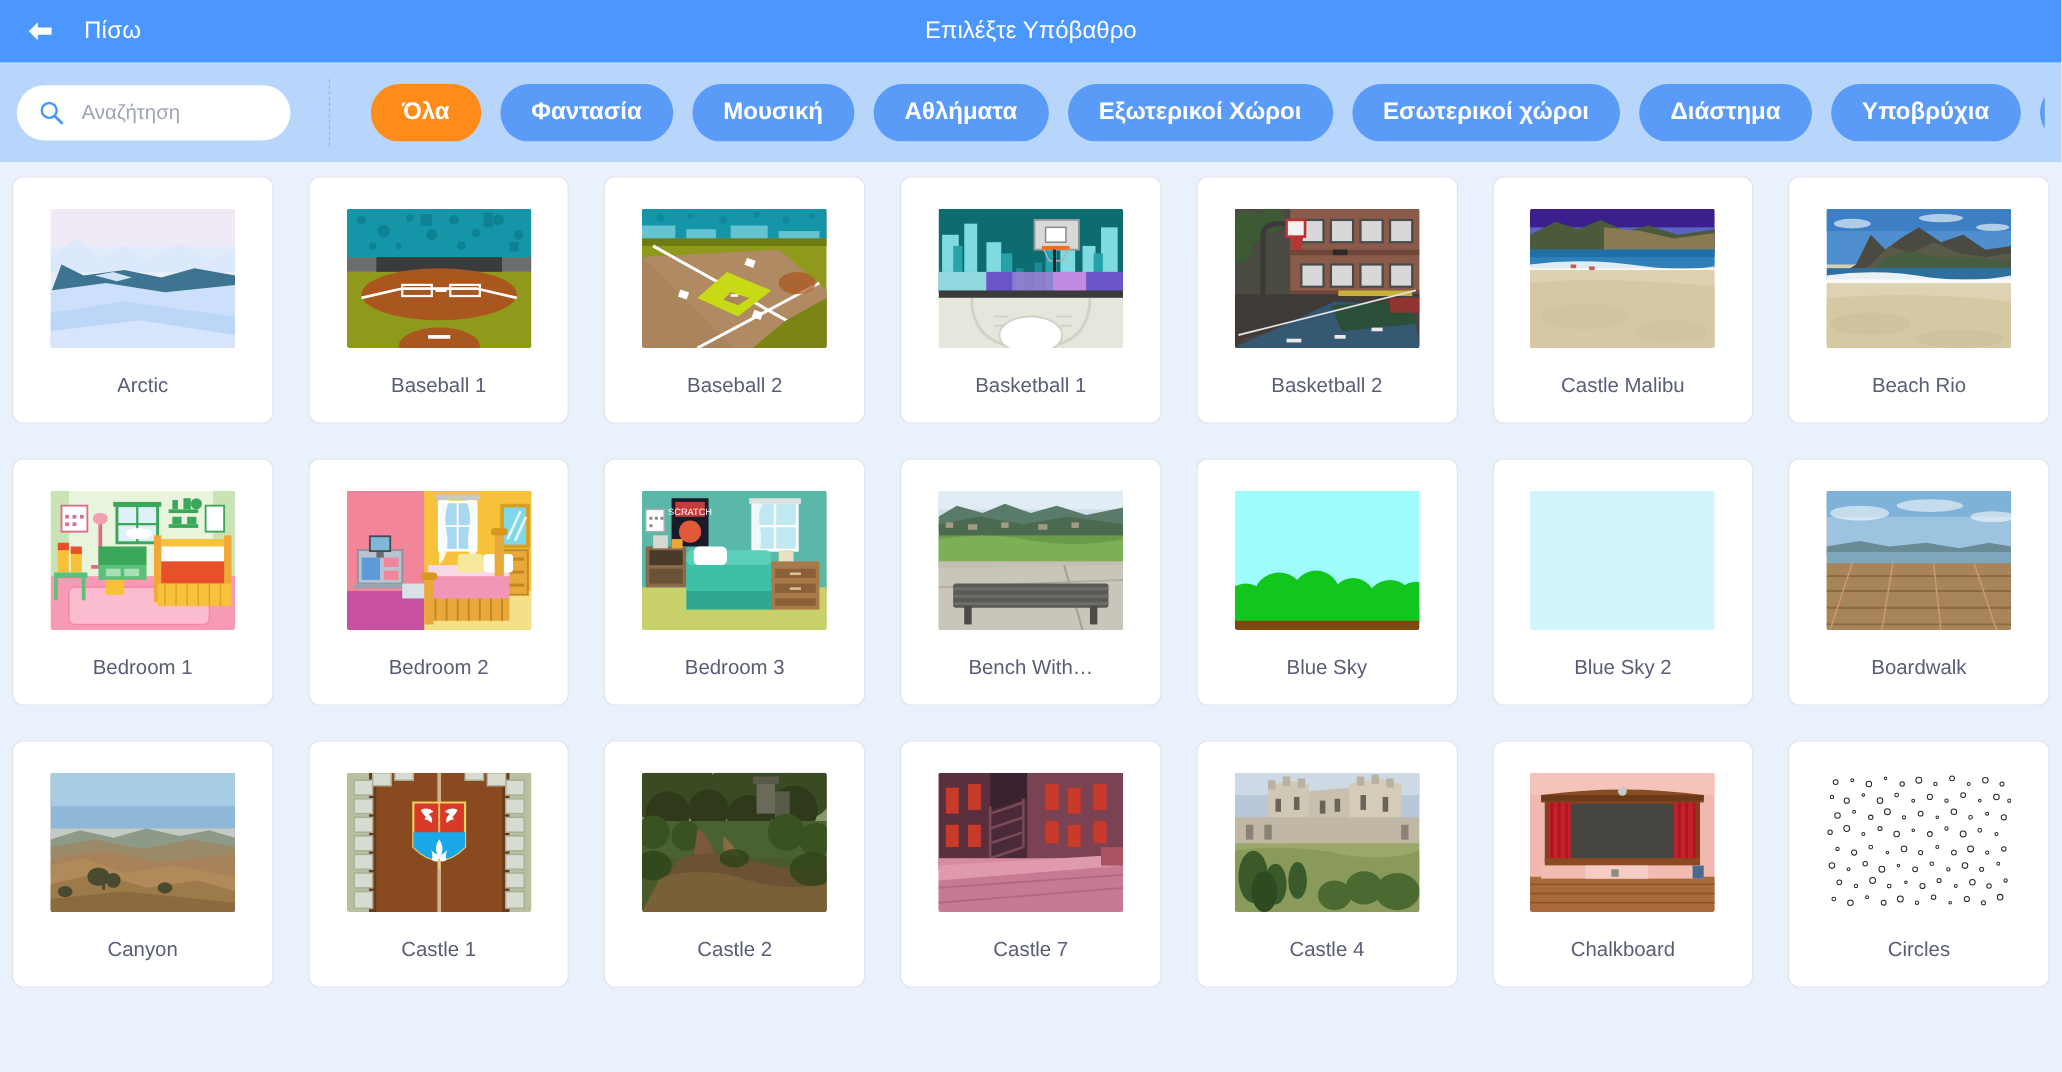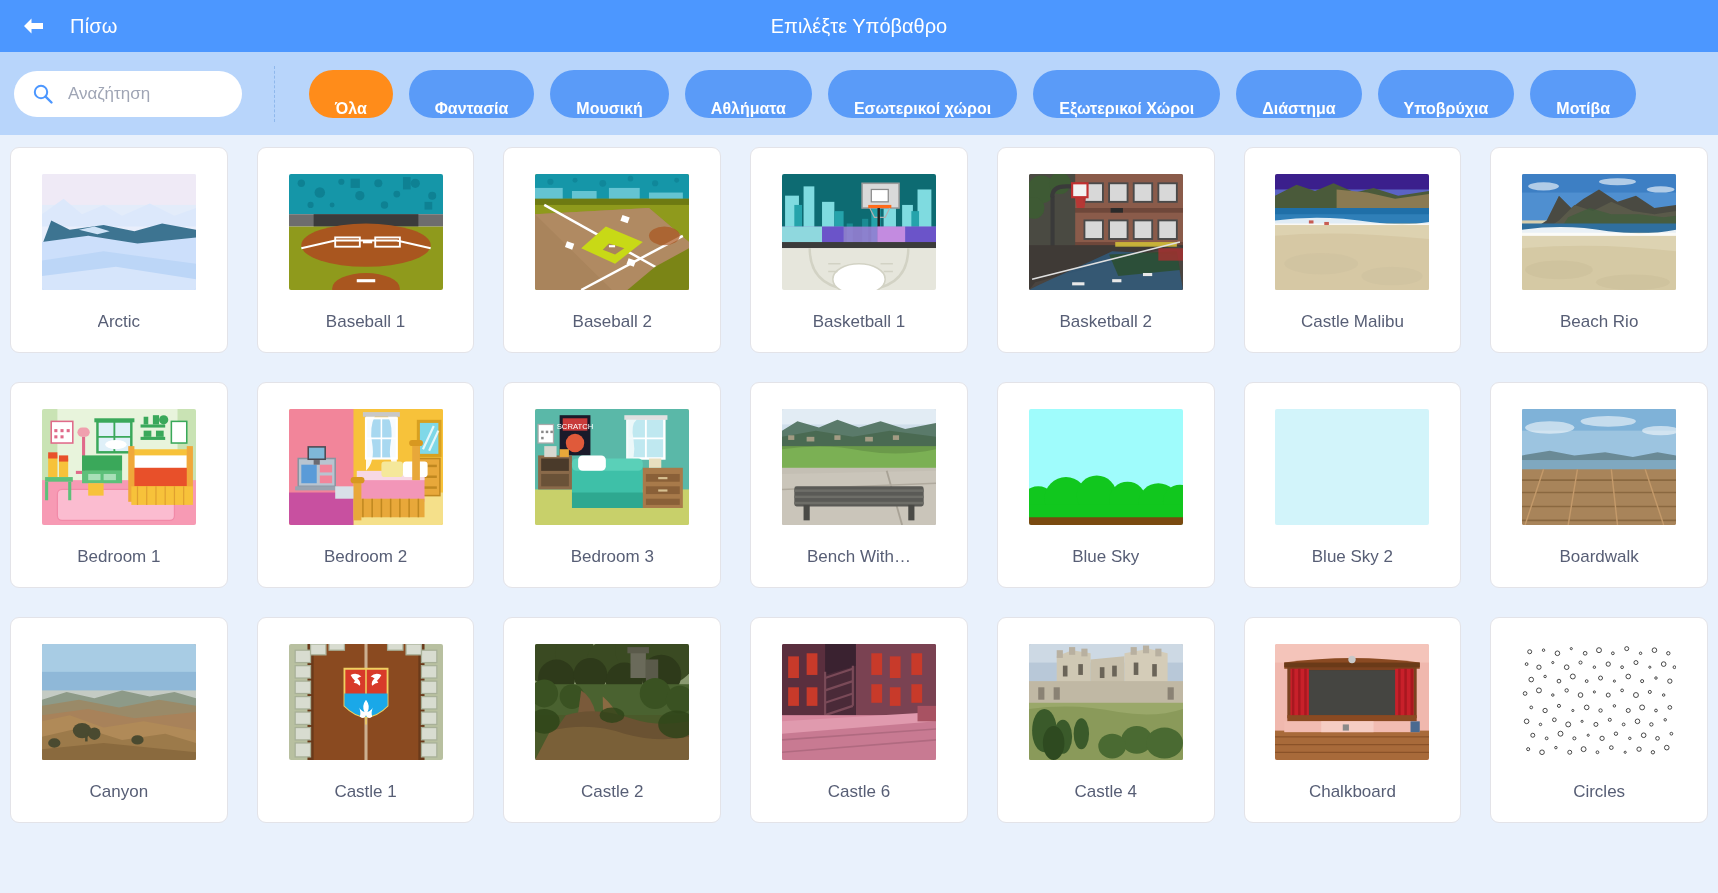--- a/index.html
+++ b/index.html
@@ -62,22 +62,22 @@
     width: 0; height: 56px; border-left: 1px dashed #8fb8ec;
     margin-right: 20px; flex: 0 0 auto;
   }
   .tags {
     display: flex; align-items: center; gap: 16px; flex: 1 1 auto;
     overflow: hidden;
   }
   .tag {
     height: 48px; border-radius: 24px;
     background: #5a9bf8;
-    color: #ffffff; font-size: 16px; font-weight: bold;
-    display: flex; align-items: flex-end; justify-content: center;
+    color: #ffffff; font-size: 20px; font-weight: bold;
+    display: flex; align-items: center; justify-content: center;
     padding: 0 26px; white-space: nowrap;
     cursor: pointer; flex: 0 0 auto;
   }
   .tag.active { background: #ff8c1a; }
 
   
   .grid-scroll {
     height: calc(893px - 52px - 83px);
     overflow: hidden;
     padding: 12px 10px 0 10px;
@@ -147,24 +147,24 @@
       <div class="tag">
         <span>Φαντασία</span>
       </div>
       <div class="tag">
         <span>Μουσική</span>
       </div>
       <div class="tag">
         <span>Αθλήματα</span>
       </div>
       <div class="tag">
+        <span>Εξωτερικοί Χώροι</span>
+      </div>
+      <div class="tag">
         <span>Εσωτερικοί χώροι</span>
-      </div>
-      <div class="tag">
-        <span>Εξωτερικοί Χώροι</span>
       </div>
       <div class="tag">
         <span>Διάστημα</span>
       </div>
       <div class="tag">
         <span>Υποβρύχια</span>
       </div>
       <div class="tag">
         <span>Μοτίβα</span>
       </div>
@@ -799,21 +799,21 @@
 <rect y="46" width="100" height="29" fill="#d88aa0"></rect>
 <path d="M0 50 L100 44 L100 75 L0 75Z" fill="#e09aae"></path>
 <path d="M0 58 L100 50 L100 75 L0 75Z" fill="#c87a92"></path>
 <g stroke="#b06a80" stroke-width="1">
               <line x1="0" y1="62" x2="100" y2="55"></line>
               <line x1="0" y1="70" x2="100" y2="62"></line>
             </g>
 <rect x="88" y="40" width="12" height="10" fill="#a85262"></rect>
 </svg>
         </div>
-        <div class="card-label">Castle 6</div>
+        <div class="card-label">Castle 7</div>
       </div>
       <div class="card">
         <div class="thumb">
           <svg viewBox="0 0 100 75" preserveAspectRatio="none">
 <rect width="100" height="75" fill="#b8b4a0"></rect>
 <rect width="100" height="26" fill="#b8c8d8"></rect>
 <rect width="100" height="12" fill="#cdd9e4"></rect>
 <path d="M18 26 L18 8 L28 4 L40 6 L40 26 Z" fill="#cfc8b4"></path>
 <path d="M40 26 L40 10 L62 8 L62 26Z" fill="#c8c0ac"></path>
 <path d="M62 26 L62 6 L78 3 L90 6 L90 26Z" fill="#d4ccb8"></path>

